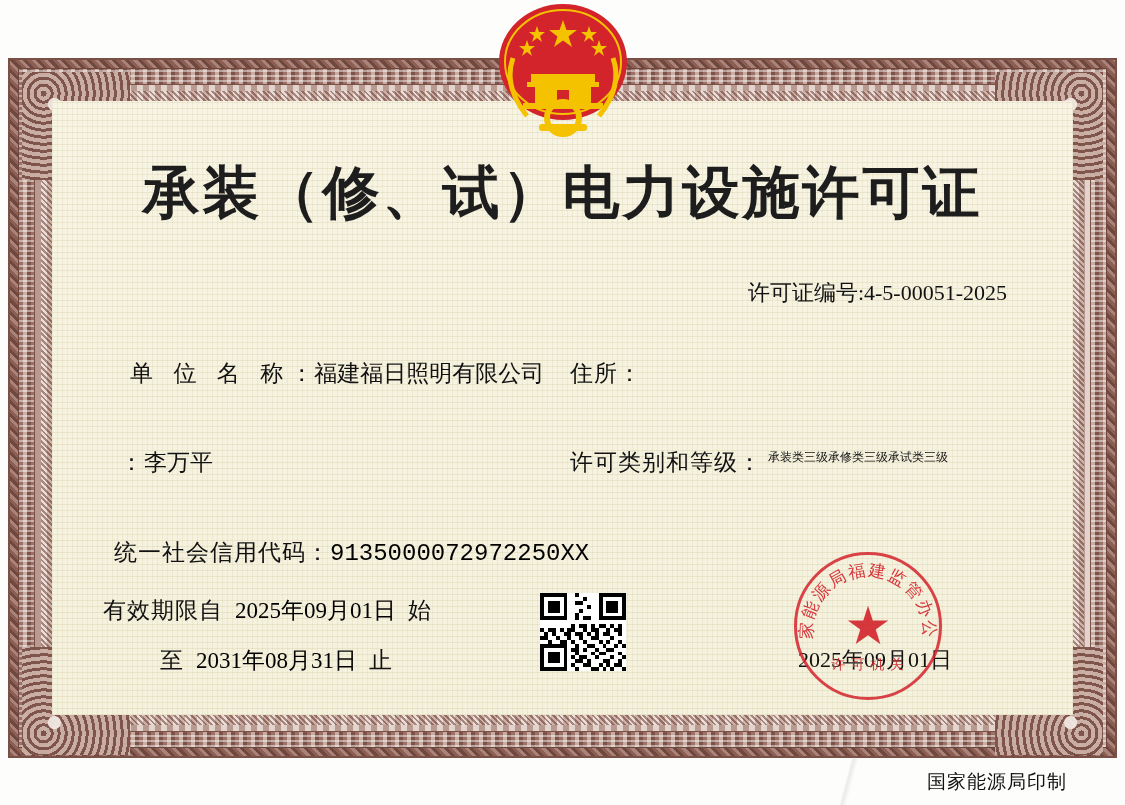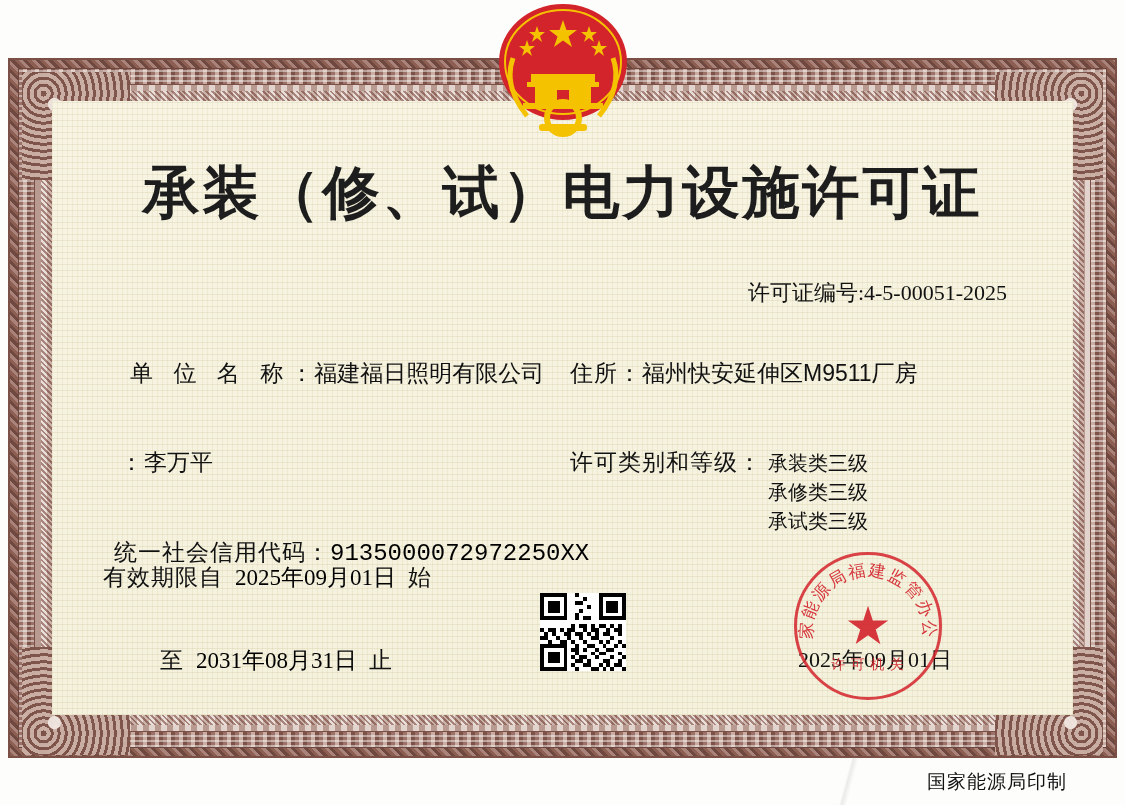--- a/index.html
+++ b/index.html
@@ -146,27 +146,27 @@
     color: #111;
     font-family: "Liberation Sans", "DejaVu Sans", sans-serif;
   }
   .sp-wide { letter-spacing: 7px; }
 
   #row-name      { left: 112px; top: 358px; display: flex; align-items: baseline; padding-left: 18px; }
   #row-addr      { left: 570px; top: 358px; display: flex; align-items: baseline; }
   #row-legal     { left: 120px; top: 447px; display: flex; align-items: baseline; }
   #row-category  { left: 570px; top: 447px; display: flex; align-items: flex-start; }
   #row-credit    { left: 114px; top: 537px; display: flex; align-items: baseline; }
-  #row-valid-from{ left: 103px; top: 562px; display: flex; align-items: baseline; justify-content: flex-end; }
+  #row-valid-from{ left: 103px; top: 595px; display: flex; align-items: baseline; justify-content: flex-end; }
   #row-valid-to  { left: 160px; top: 645px; display: flex; align-items: baseline; }
 
   .cat-list {
     display: flex;
-    flex-direction: column;
-    font-size: 20px;
+    flex-direction: row;
+    font-size: 12px;
     line-height: 1.45;
     font-family: "Liberation Sans", "DejaVu Sans", sans-serif;
     color: #111;
     margin-left: 6px;
     margin-top: 2px;
     justify-content: flex-end;
   }
 
   .val-mono {
     font-family: Liberation Mono, monospace;
@@ -319,21 +319,20 @@
 
   <div class="row" id="row-name">
     <span class="lbl sp-wide">单 位 名 称</span>
     <span class="lbl">：</span>
     <span class="val">福建福日照明有限公司</span>
   </div>
 
   <div class="row" id="row-addr">
     <span class="lbl">住所</span>
     <span class="lbl">：</span>
-    <span class="val">福州快安延伸区M9511厂房</span>
   </div>
 
   <div class="row" id="row-legal">
     <span class="lbl">：</span>
     <span class="val">李万平</span>
   </div>
 
   <div class="row" id="row-category">
     <span class="lbl">许可类别和等级</span>
     <span class="lbl">：</span>

